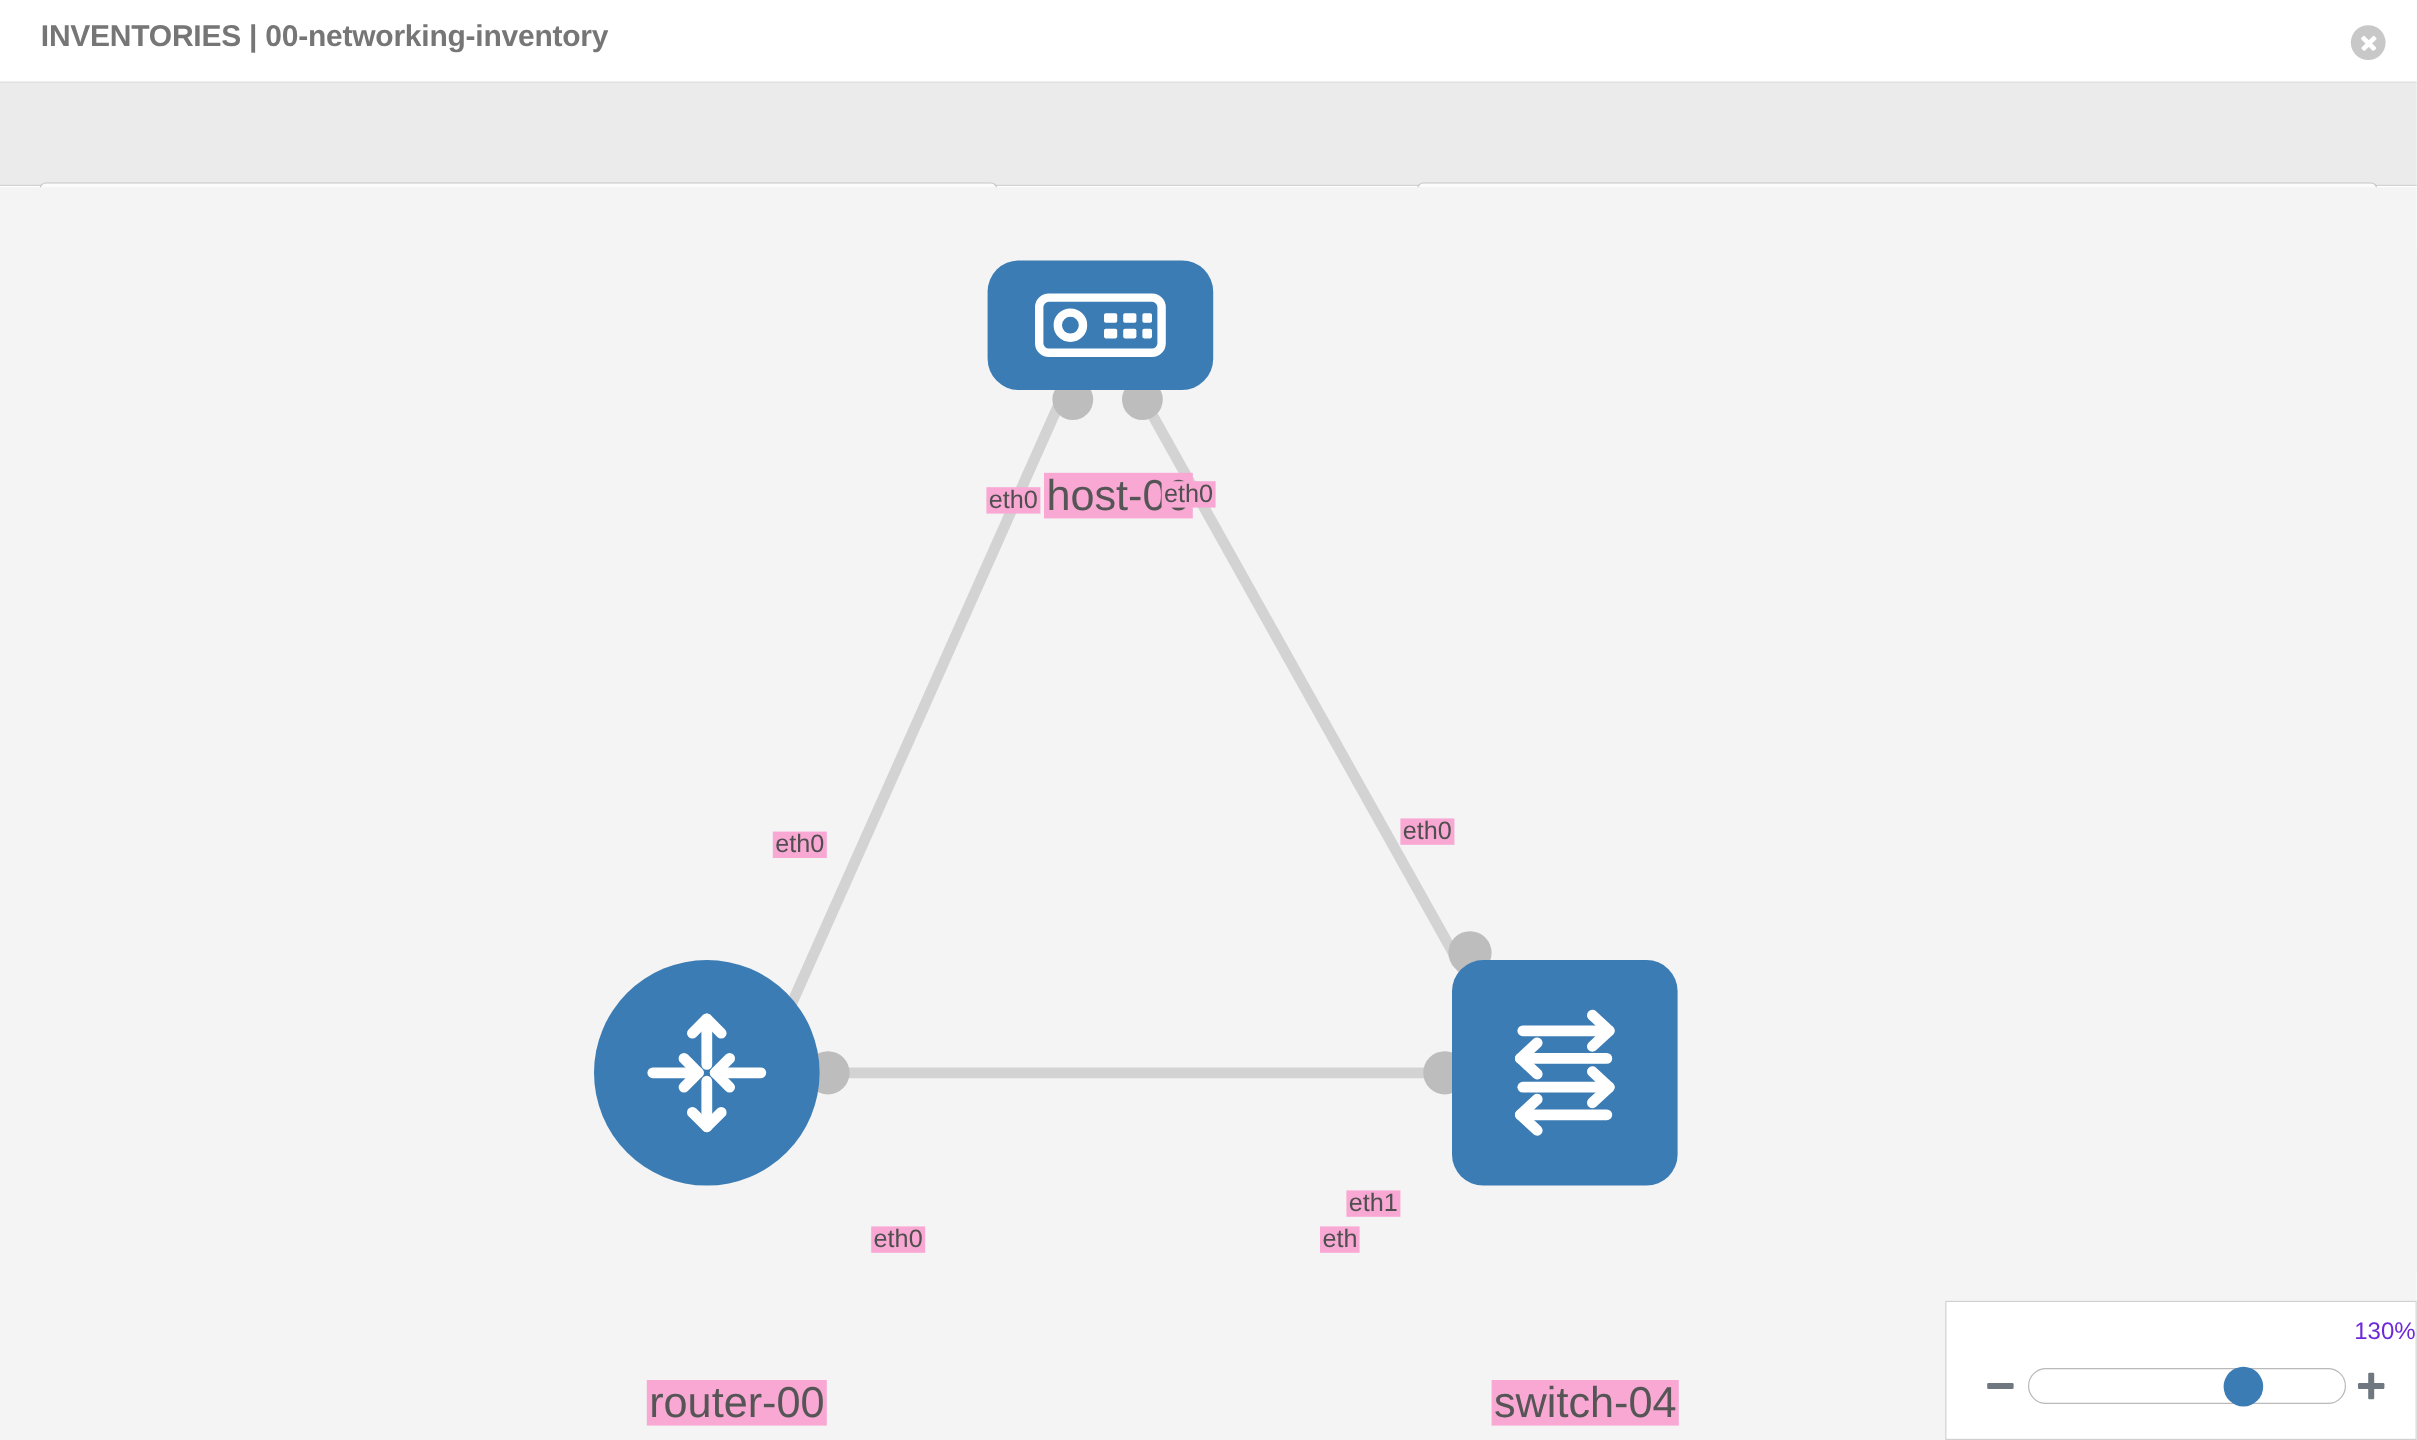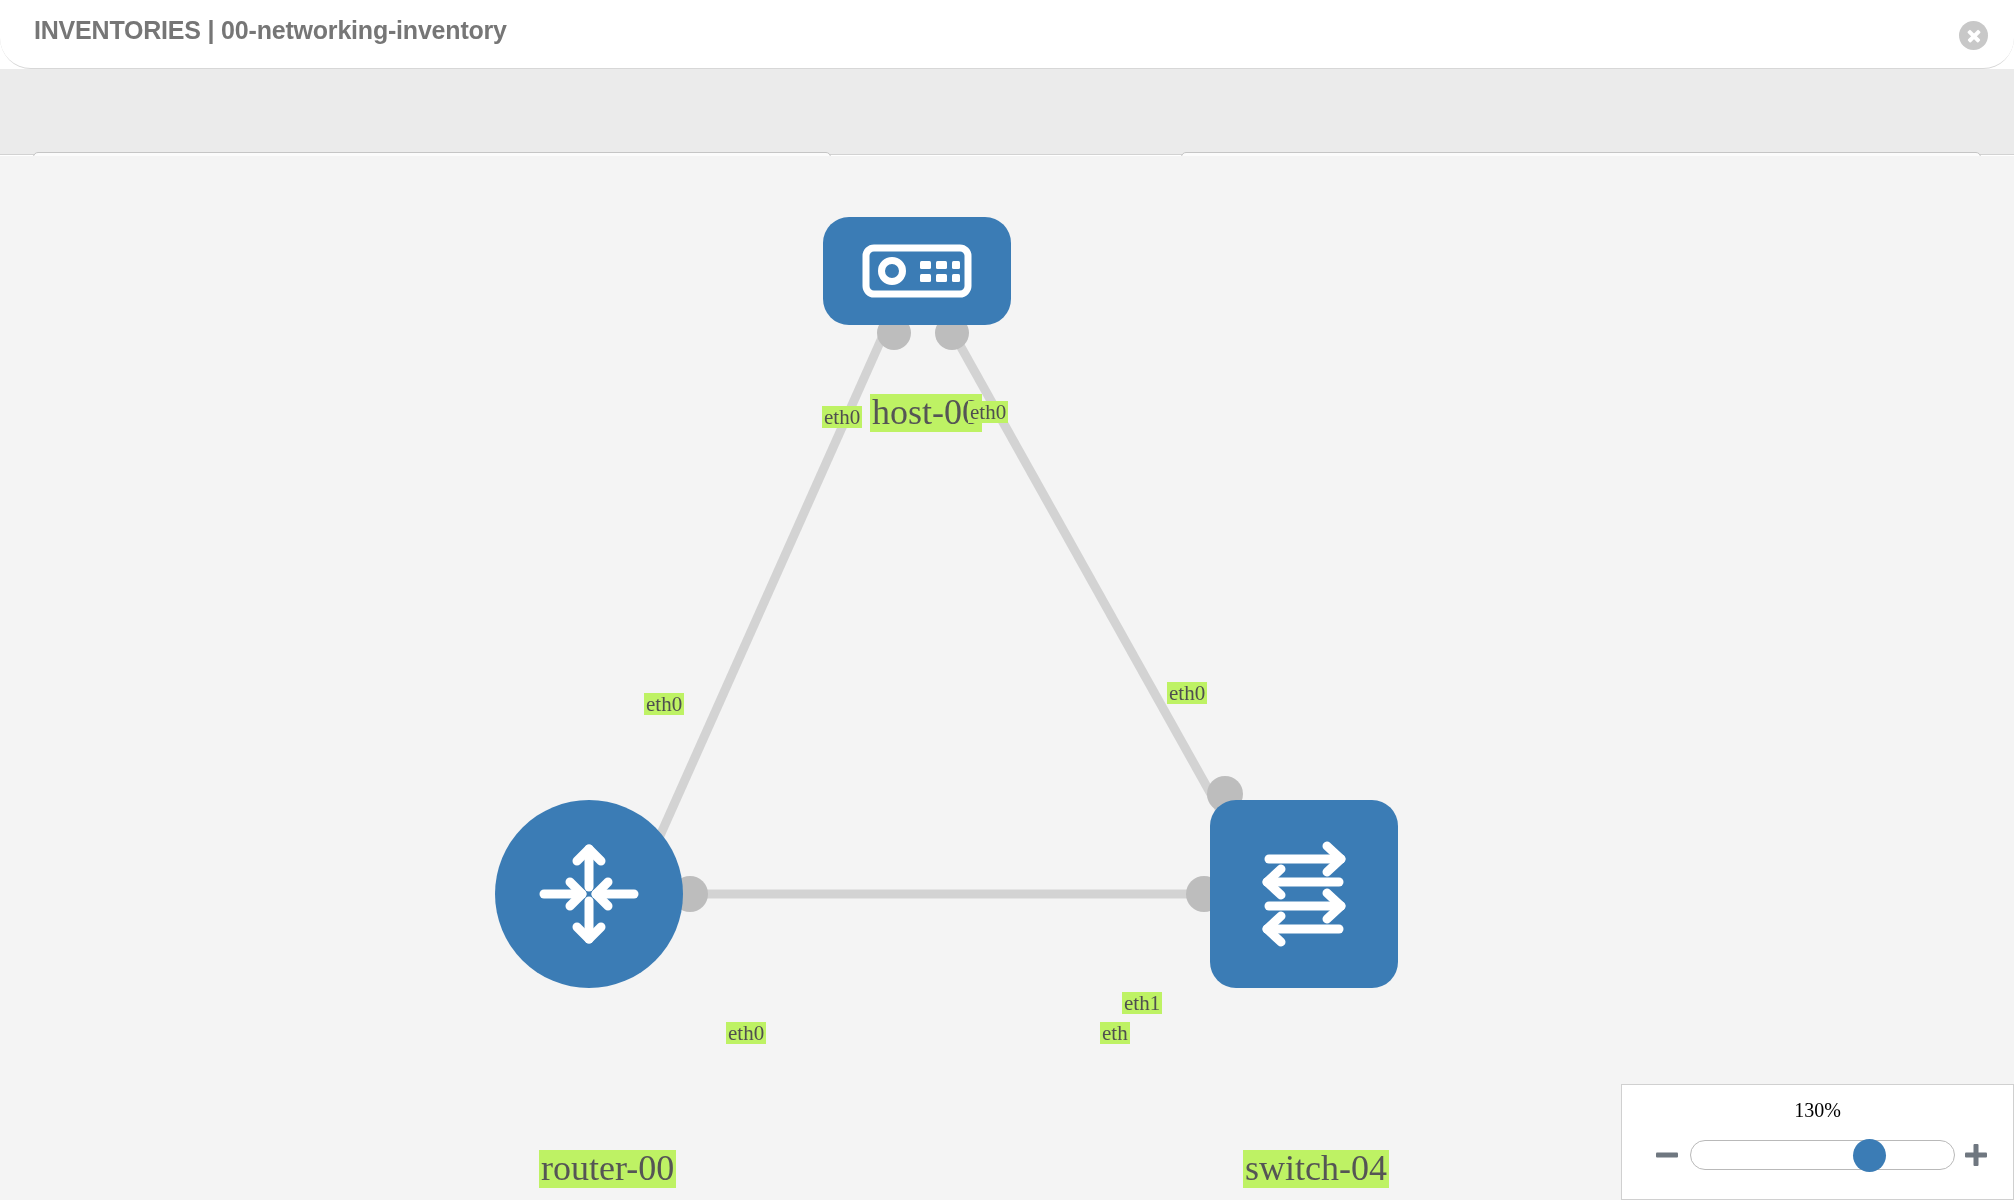--- a/index.html
+++ b/index.html
@@ -11,21 +11,20 @@
     overflow: hidden;
   }
   #app { position: relative; width: 2014px; height: 1200px; }
 
   
   .header {
     position: absolute; left: 0; top: 0;
     width: 2014px; height: 69px;
     background: #ffffff;
     border-bottom: 1px solid #d7d7d7;
-    border-radius: 31px;
   }
   .header-title {
     position: absolute; left: 34px; top: 16px;
     font-size: 25px; font-weight: bold;
     color: #767676;
     letter-spacing: -0.2px;
     white-space: nowrap;
   }
   .close-icon {
     position: absolute; right: 26px; top: 21px;
@@ -122,41 +121,40 @@
   
   .knob {
     position: absolute;
     background: #bdbdbd;
     border-radius: 50%;
   }
 
   
   .lbl {
     position: absolute;
-    background: #bef264;
+    background: #f9a8d4;
     color: #5d5d5d;
     white-space: nowrap;
     padding: 0 2px;
     line-height: 1.05;
-    font-family: Liberation Serif, serif;
   }
   .lbl-node { font-size: 36px; color: #555555; }
   .lbl-if   { font-size: 21px; color: #4f4f4f; }
 
   
   .zoom-panel {
     position: absolute; left: 1621px; top: 1084px;
     width: 393px; height: 116px;
     background: #ffffff;
     border: 1px solid #d0d0d0;
   }
   .zoom-value {
     position: absolute; left: 0; right: 0; top: 14px;
-    text-align: center;
-    font-size: 20px; color: #000000; font-family: Liberation Serif, serif;
+    text-align: right;
+    font-size: 20px; color: #6d28d9;
   }
   .zoom-minus, .zoom-plus {
     position: absolute; top: 57px;
     width: 26px; height: 26px; cursor: pointer;
   }
   .zoom-minus { left: 32px; }
   .zoom-plus  { left: 341px; }
   .zoom-minus::before, .zoom-plus::before, .zoom-plus::after {
     content: ""; position: absolute;
     left: 50%; top: 50%;

